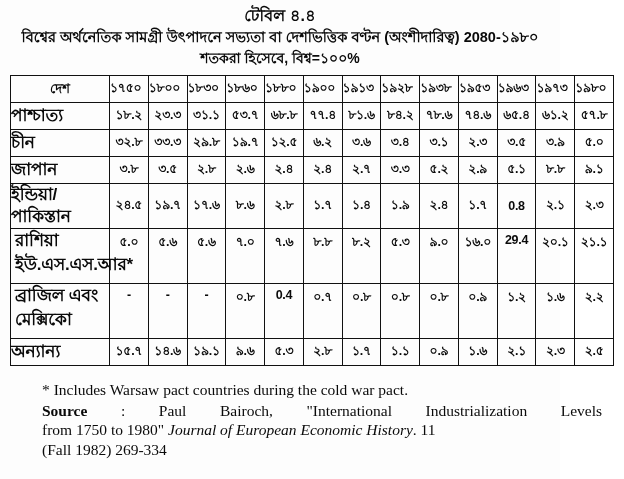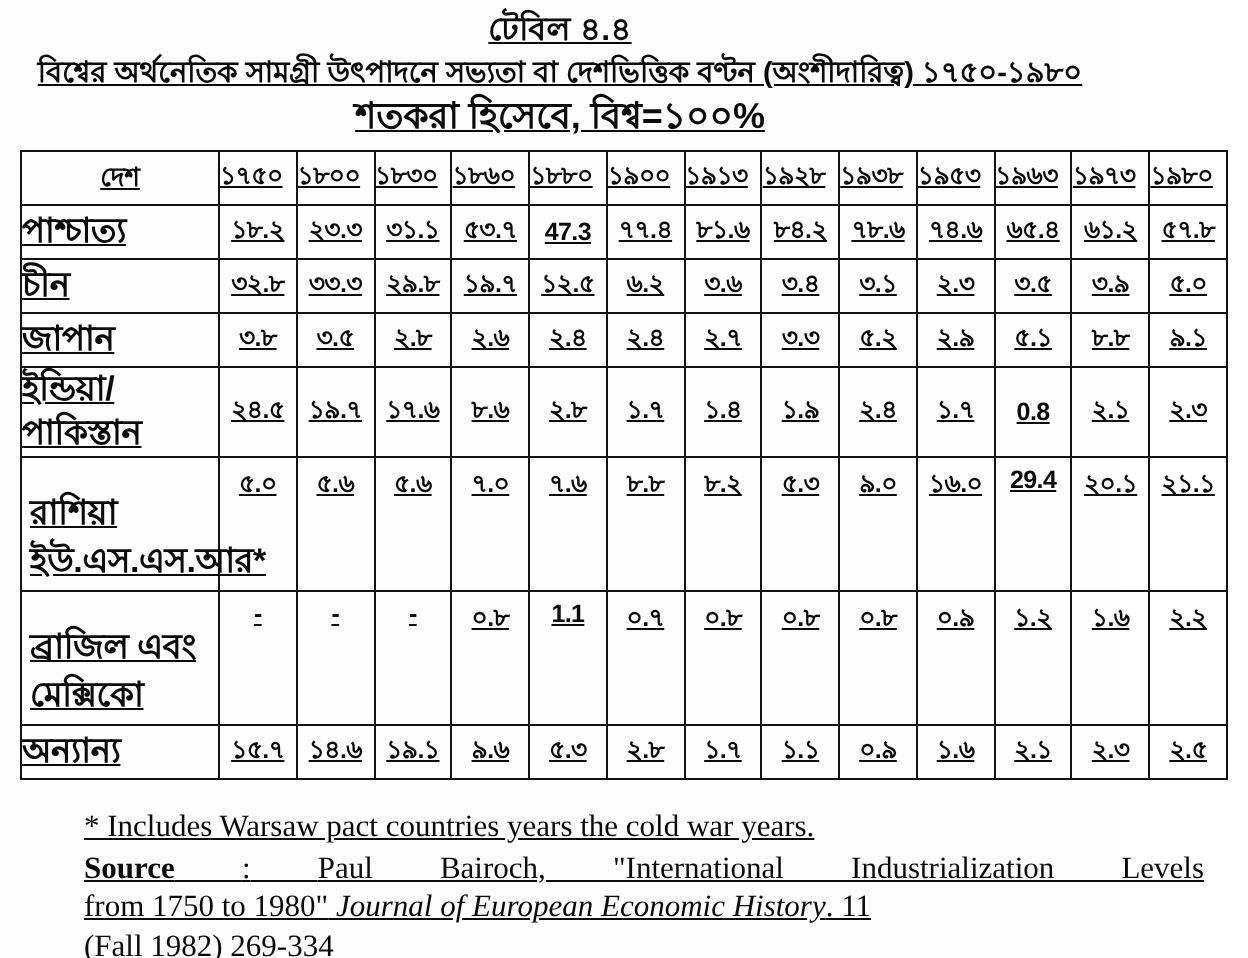--- a/index.html
+++ b/index.html
@@ -13,21 +13,20 @@
     overflow: hidden;
     font-family: "Liberation Serif", "DejaVu Serif", serif;
     color: #0a0a0a;
     position: relative;
   }
   #page {
     width: 560px;
     height: 479px;
     position: relative;
     background: #fdfdfd;
-    text-decoration: underline;
   }
 
   
   .title-block {
     text-align: center;
     padding-top: 6px;
   }
   .table-number {
     font-family: "Liberation Sans", "DejaVu Sans", sans-serif;
     font-weight: bold;
@@ -38,21 +37,21 @@
   .subtitle-1 {
     font-family: "Liberation Sans", "DejaVu Sans", sans-serif;
     font-weight: bold;
     font-size: 14.5px;
     line-height: 22px;
     white-space: nowrap;
   }
   .subtitle-2 {
     font-family: "Liberation Sans", "DejaVu Sans", sans-serif;
     font-weight: bold;
-    font-size: 18px;
+    font-size: 14px;
     line-height: 21px;
   }
 
   
   .table-wrap {
     margin: 6px 10px 0 10px;
     width: 604px;
   }
   table.data-table {
     border-collapse: collapse;
@@ -93,21 +92,21 @@
     line-height: 24px;
   }
   td.val {
     font-size: 12.5px;
     text-align: center;
     vertical-align: middle;
     letter-spacing: -0.3px;
   }
   tr.r-normal td, tr.r-normal th { height: 26px; }
   tr.r-tall td { height: 50px; }
-  tr.r-tall td.row-label { vertical-align: top; padding-top: 16px; }
+  tr.r-tall td.row-label { vertical-align: top; padding-top: 0; }
   tr.r-tall td.val { vertical-align: top; padding-top: 4px; }
 
   .label-line { display: block; }
 
   
   .footer {
     margin: 14px 14px 0 42px;
     font-family: "Liberation Serif", "DejaVu Serif", serif;
     font-size: 15.5px;
     line-height: 19.5px;
@@ -130,21 +129,21 @@
   }
   .src-rest { display: block; }
 </style>
 </head>
 <body>
 
 <div id="page">
 
   <div class="title-block">
     <div class="table-number">টেবিল ৪.৪</div>
-    <div class="subtitle-1">বিশ্বের অর্থনেতিক সামগ্রী উৎপাদনে সভ্যতা বা দেশভিত্তিক বণ্টন (অংশীদারিত্ব) ১৭৫০-১৯৮০</div>
+    <div class="subtitle-1">বিশ্বের অর্থনেতিক সামগ্রী উৎপাদনে সভ্যতা বা দেশভিত্তিক বণ্টন (অংশীদারিত্ব) 2080-১৯৮০</div>
     <div class="subtitle-2">শতকরা হিসেবে, বিশ্ব=১০০%</div>
   </div>
 
   <div class="table-wrap">
     <table class="data-table">
       <thead>
         <tr class="r-normal">
           <th class="row-head-title" style="width:98px">দেশ</th>
           <th class="col-head">১৭৫০</th>
           <th class="col-head">১৮০০</th>
@@ -163,21 +162,21 @@
       </thead>
       <tbody id="table-body">
           <tr class="r-normal">
             <td class="row-label">
               <span class="label-line">পাশ্চাত্য</span>
             </td>
             <td class="val">১৮.২</td>
             <td class="val">২৩.৩</td>
             <td class="val">৩১.১</td>
             <td class="val">৫৩.৭</td>
-            <td class="val">47.3</td>
+            <td class="val">৬৮.৮</td>
             <td class="val">৭৭.৪</td>
             <td class="val">৮১.৬</td>
             <td class="val">৮৪.২</td>
             <td class="val">৭৮.৬</td>
             <td class="val">৭৪.৬</td>
             <td class="val">৬৫.৪</td>
             <td class="val">৬১.২</td>
             <td class="val">৫৭.৮</td>
           </tr>
           <tr class="r-normal">
@@ -255,21 +254,21 @@
           </tr>
           <tr class="r-tall">
             <td class="row-label two-line">
               <span class="label-line">ব্রাজিল এবং</span>
               <span class="label-line">মেক্সিকো</span>
             </td>
             <td class="val">-</td>
             <td class="val">-</td>
             <td class="val">-</td>
             <td class="val">০.৮</td>
-            <td class="val">1.1</td>
+            <td class="val">0.4</td>
             <td class="val">০.৭</td>
             <td class="val">০.৮</td>
             <td class="val">০.৮</td>
             <td class="val">০.৮</td>
             <td class="val">০.৯</td>
             <td class="val">১.২</td>
             <td class="val">১.৬</td>
             <td class="val">২.২</td>
           </tr>
           <tr class="r-normal">
@@ -288,21 +287,21 @@
             <td class="val">১.৬</td>
             <td class="val">২.১</td>
             <td class="val">২.৩</td>
             <td class="val">২.৫</td>
           </tr>
         </tbody>
     </table>
   </div>
 
   <div class="footer">
-    <div class="footnote-star">* Includes Warsaw pact countries years the cold war years.</div>
+    <div class="footnote-star">* Includes Warsaw pact countries during the cold war pact.</div>
     <div class="source-block">
       <span class="src-line-1"><span class="source-label">Source</span>&nbsp;<span>:</span>&nbsp;<span>Paul Bairoch, "International Industrialization Levels</span></span>
       <span class="src-rest"><span>from 1750 to 1980"</span> <span class="italic">Journal of European Economic History</span><span>. 11</span></span>
       <span class="src-rest">(Fall 1982) 269-334</span>
     </div>
   </div>
 
 </div>
 
 </body></html>

